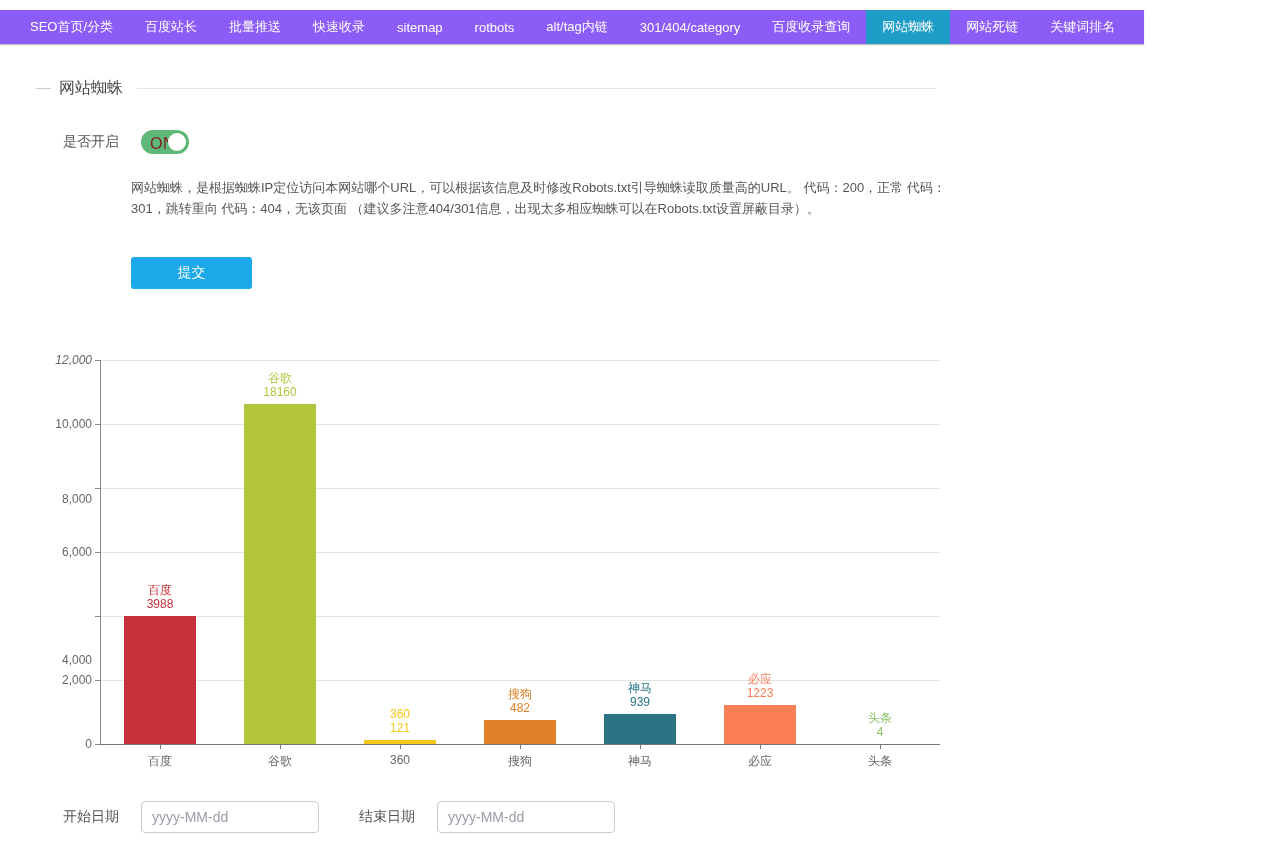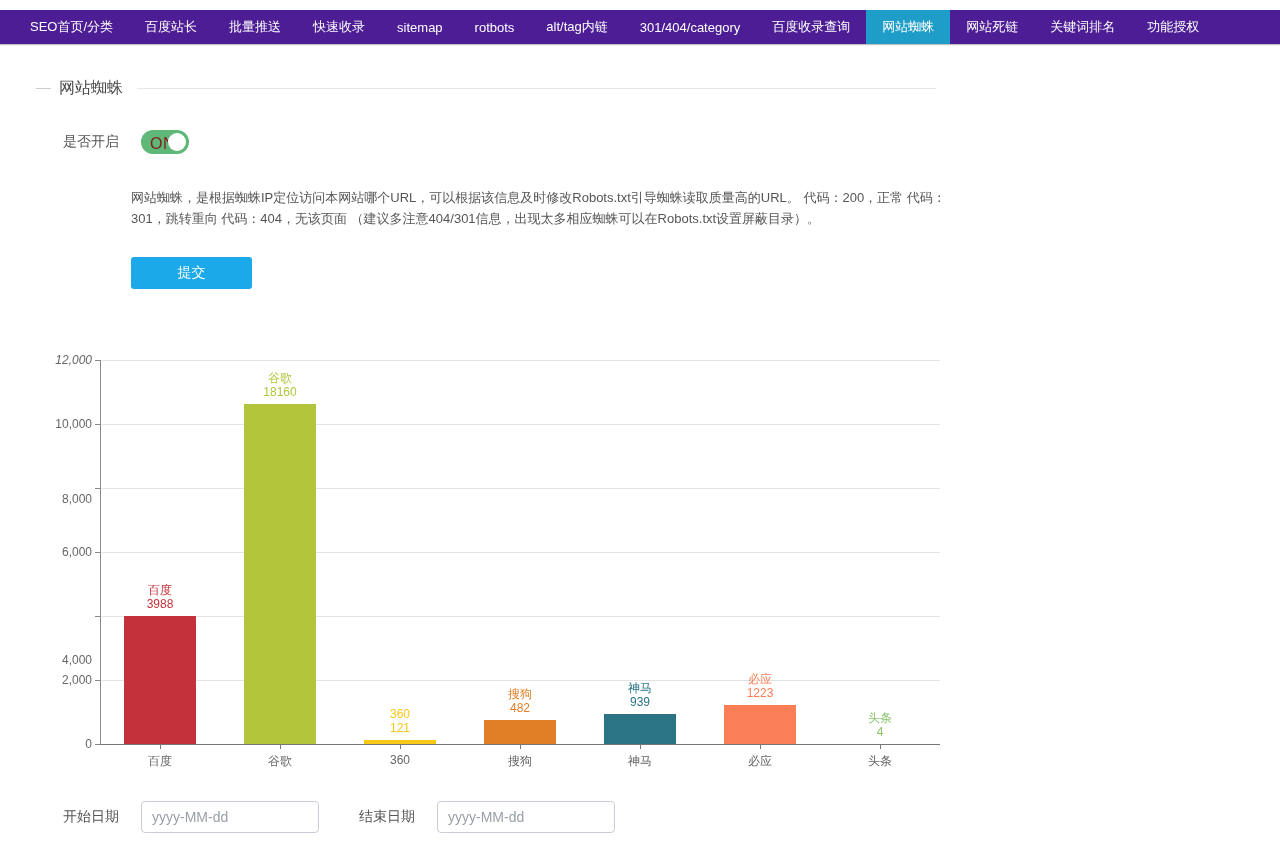--- a/index.html
+++ b/index.html
@@ -4,22 +4,22 @@
 <style>
   * { margin:0; padding:0; box-sizing:border-box; }
   html,body { background:#fff; }
   body {
     width:1280px; height:849px; position:relative; overflow:hidden;
     font-family:"Liberation Sans","DejaVu Sans",sans-serif;
     color:#555;
   }
   
   .topnav {
-    position:absolute; left:0; top:10px; width:1280px; height:34px;
-    background:#4c1d95; display:flex; align-items:stretch; padding-left:14px;
+    position:absolute; left:0; top:10px; width:1144px; height:34px;
+    background:#8b5cf6; display:flex; align-items:stretch; padding-left:14px;
     box-shadow:0 1px 1px rgba(0,0,0,.25);
   }
   .nav-item {
     color:#fff; font-size:13px; display:flex; align-items:center;
     padding:0 16px; cursor:pointer; white-space:nowrap;
   }
   .nav-item.active { background:#1e9dc8; }
   
   .title-row {
     position:absolute; left:36px; top:78px; width:900px; height:20px;
@@ -37,21 +37,21 @@
   }
   .switch .on-text {
     position:absolute; left:9px; top:5px; font-size:16px; color:#7f1d1d; letter-spacing:.5px;
   }
   .switch .knob {
     position:absolute; right:3px; top:3px; width:18px; height:18px;
     border-radius:50%; background:#fff;
   }
   
   .description {
-    position:absolute; left:131px; top:187px; width:818px;
+    position:absolute; left:131px; top:177px; width:818px;
     font-size:13px; line-height:21px; color:#555;
   }
   .description p { margin:0; }
   
   .submit-btn {
     position:absolute; left:131px; top:257px; width:121px; height:32px;
     background:#1ba9ea; color:#fff; font-size:14px; border:none; border-radius:3px;
     cursor:pointer; font-family:inherit;
   }
   

